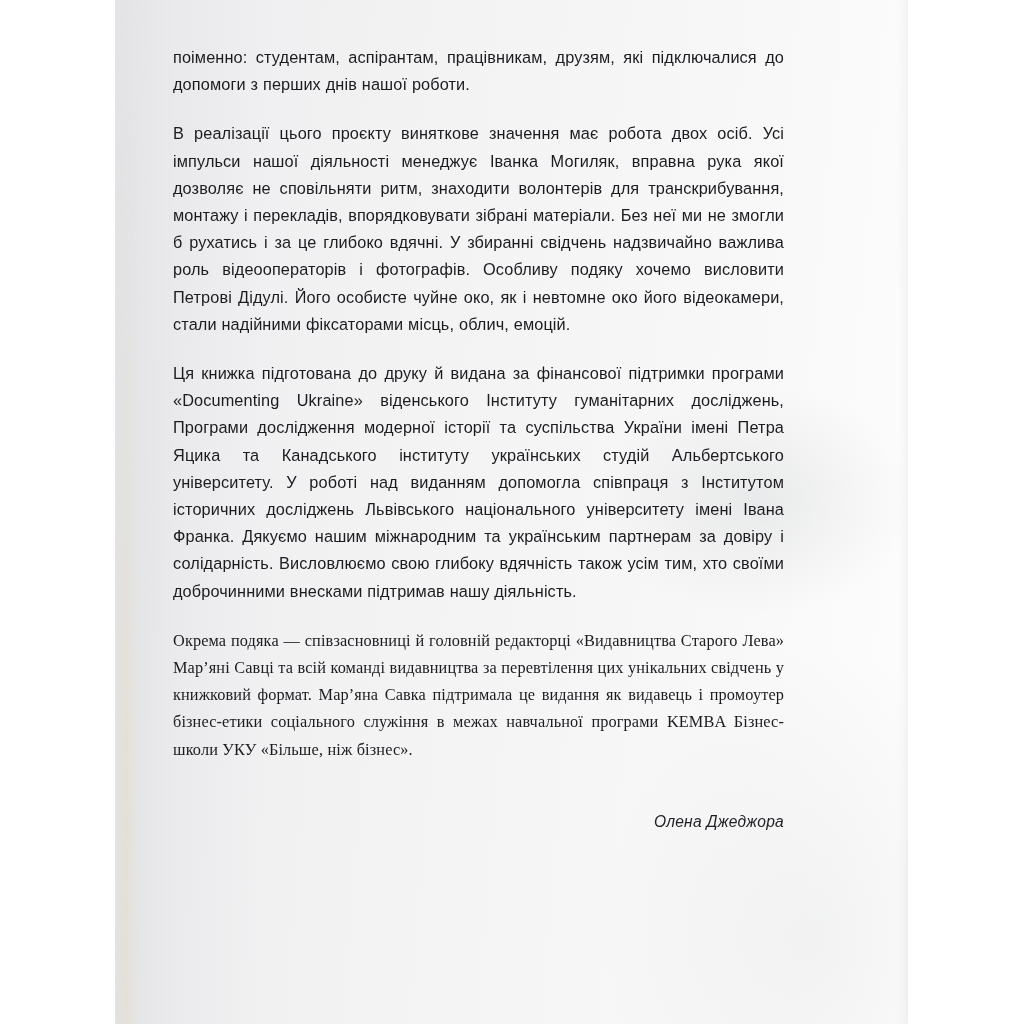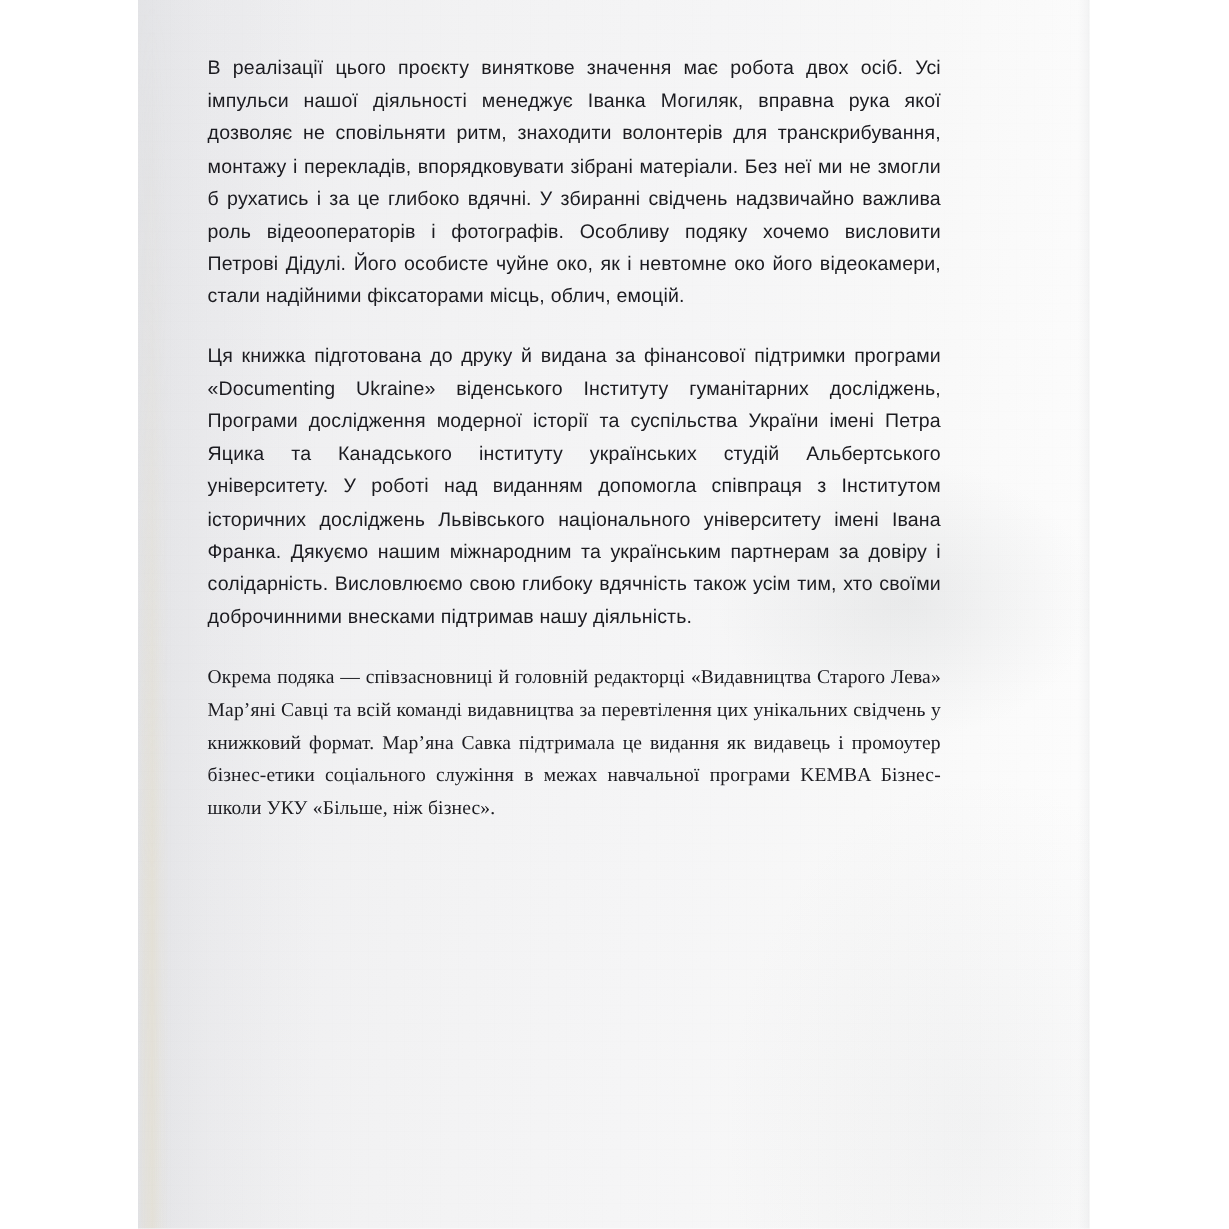--- a/index.html
+++ b/index.html
@@ -127,23 +127,25 @@
 
   <div id="page-sheet">
 
     <div id="page-gutter-shade"></div>
     <div id="page-left-tint"></div>
     <div id="page-grain"></div>
     <div id="page-right-edge"></div>
 
     <div id="text-column">
 
+      <p class="para">поіменно: студентам, аспірантам, працівникам, друзям, які підключалися до допомоги з перших днів нашої роботи.</p>
 
       <p class="para">В реалізації цього проєкту виняткове значення має робота двох осіб. Усі імпульси нашої діяльності менеджує Іванка Могиляк, вправна рука якої дозволяє не сповільняти ритм, знаходити волонтерів для транскрибування, монтажу і перекладів, впорядковувати зібрані матеріали. Без неї ми не змогли б рухатись і за це глибоко вдячні. У збиранні свідчень надзвичайно важлива роль відеооператорів і фотографів. Особливу подяку хочемо висловити Петрові Дідулі. Його особисте чуйне око, як і невтомне око його відеокамери, стали надійними фіксаторами місць, облич, емоцій.</p>
 
       <p class="para">Ця книжка підготована до друку й видана за фінансової підтримки програми «Documenting Ukraine» віденського Інституту гуманітарних досліджень, Програми дослідження модерної історії та суспільства України імені Петра Яцика та Канадського інституту українських студій Альбертського університету. У роботі над виданням допомогла співпраця з Інститутом історичних досліджень Львівського національного університету імені Івана Франка. Дякуємо нашим міжнародним та українським партнерам за довіру і солідарність. Висловлюємо свою глибоку вдячність також усім тим, хто своїми доброчинними внесками підтримав нашу діяльність.</p>
 
       <p class="para">Окрема подяка — співзасновниці й головній редакторці «Видавництва Старого Лева» Мар’яні Савці та всій команді видавництва за перевтілення цих унікальних свідчень у книжковий формат. Мар’яна Савка підтримала це видання як видавець і промоутер бізнес-етики соціального служіння в межах навчальної програми KEMBA Бізнес-школи УКУ «Більше, ніж бізнес».</p>
 
+      <div id="signature">Олена Джеджора</div>
 
     </div>
   </div>
 </div>
 
 </body></html>

